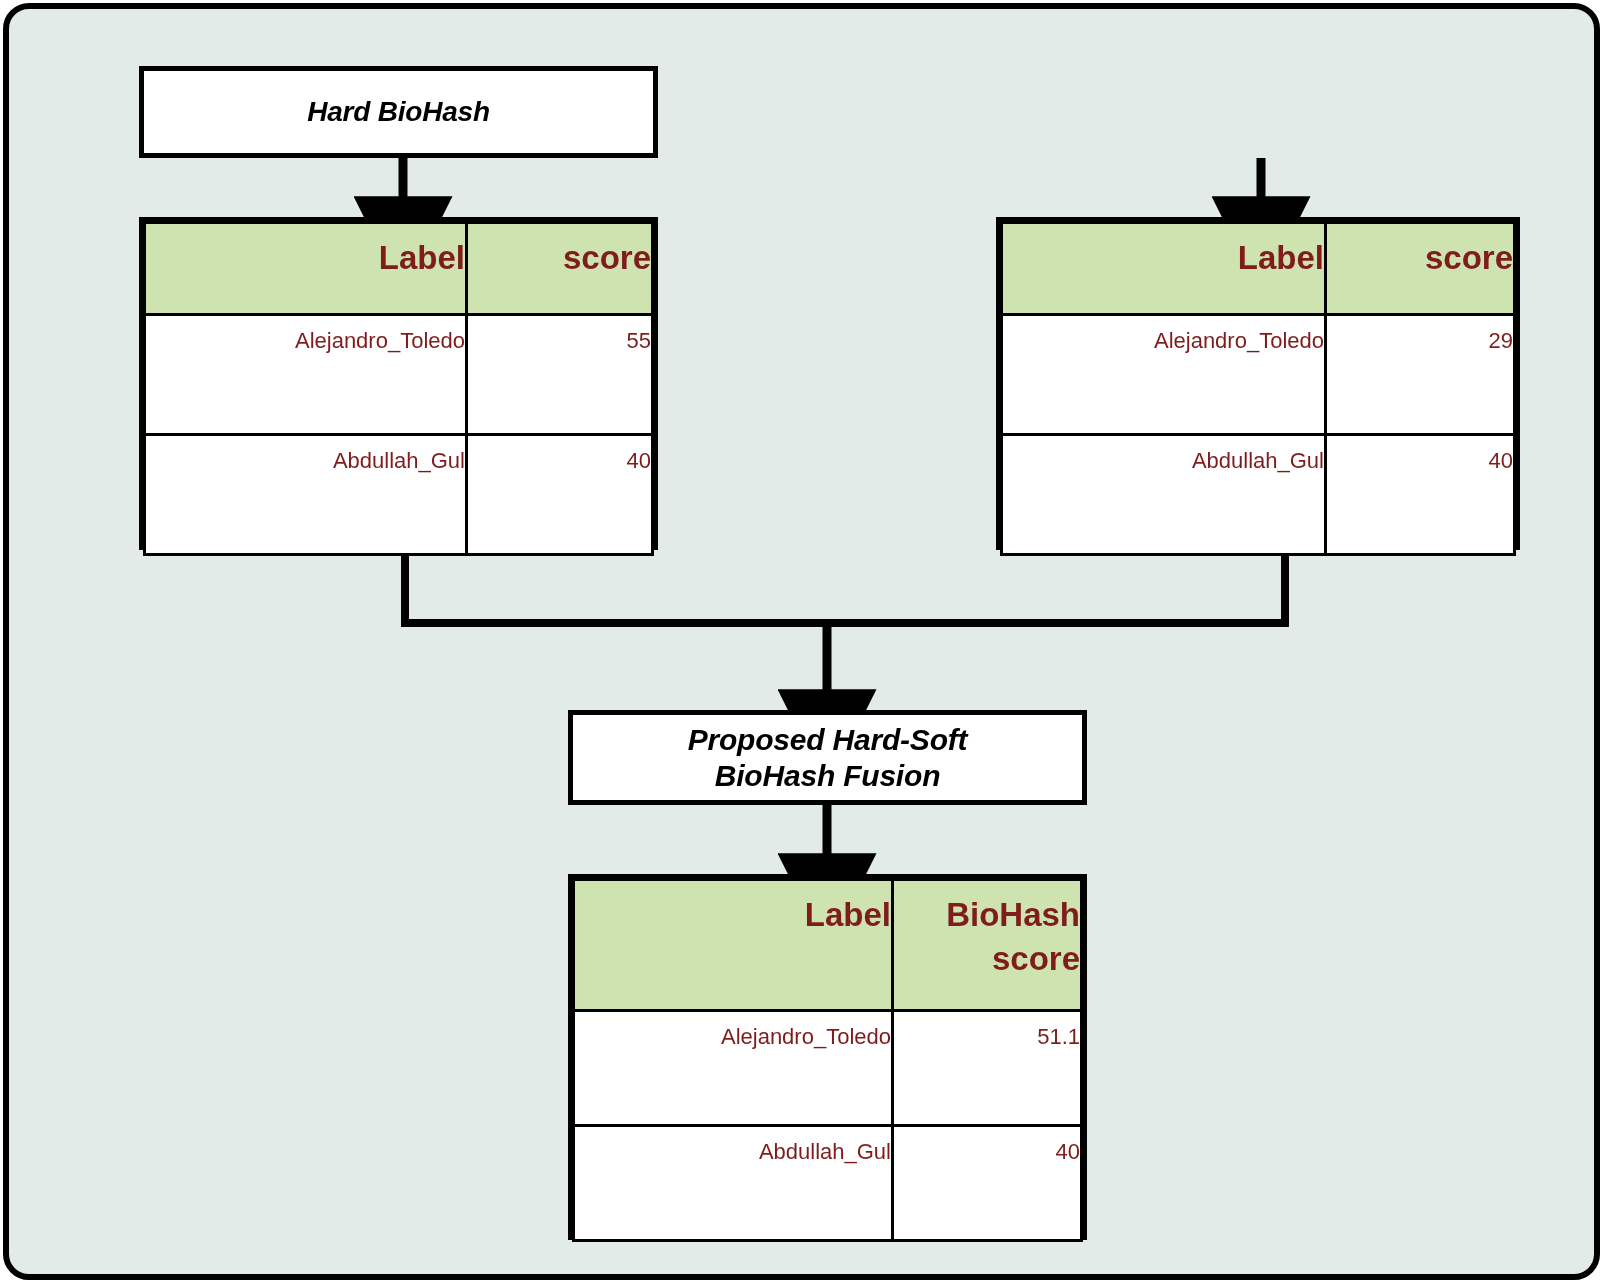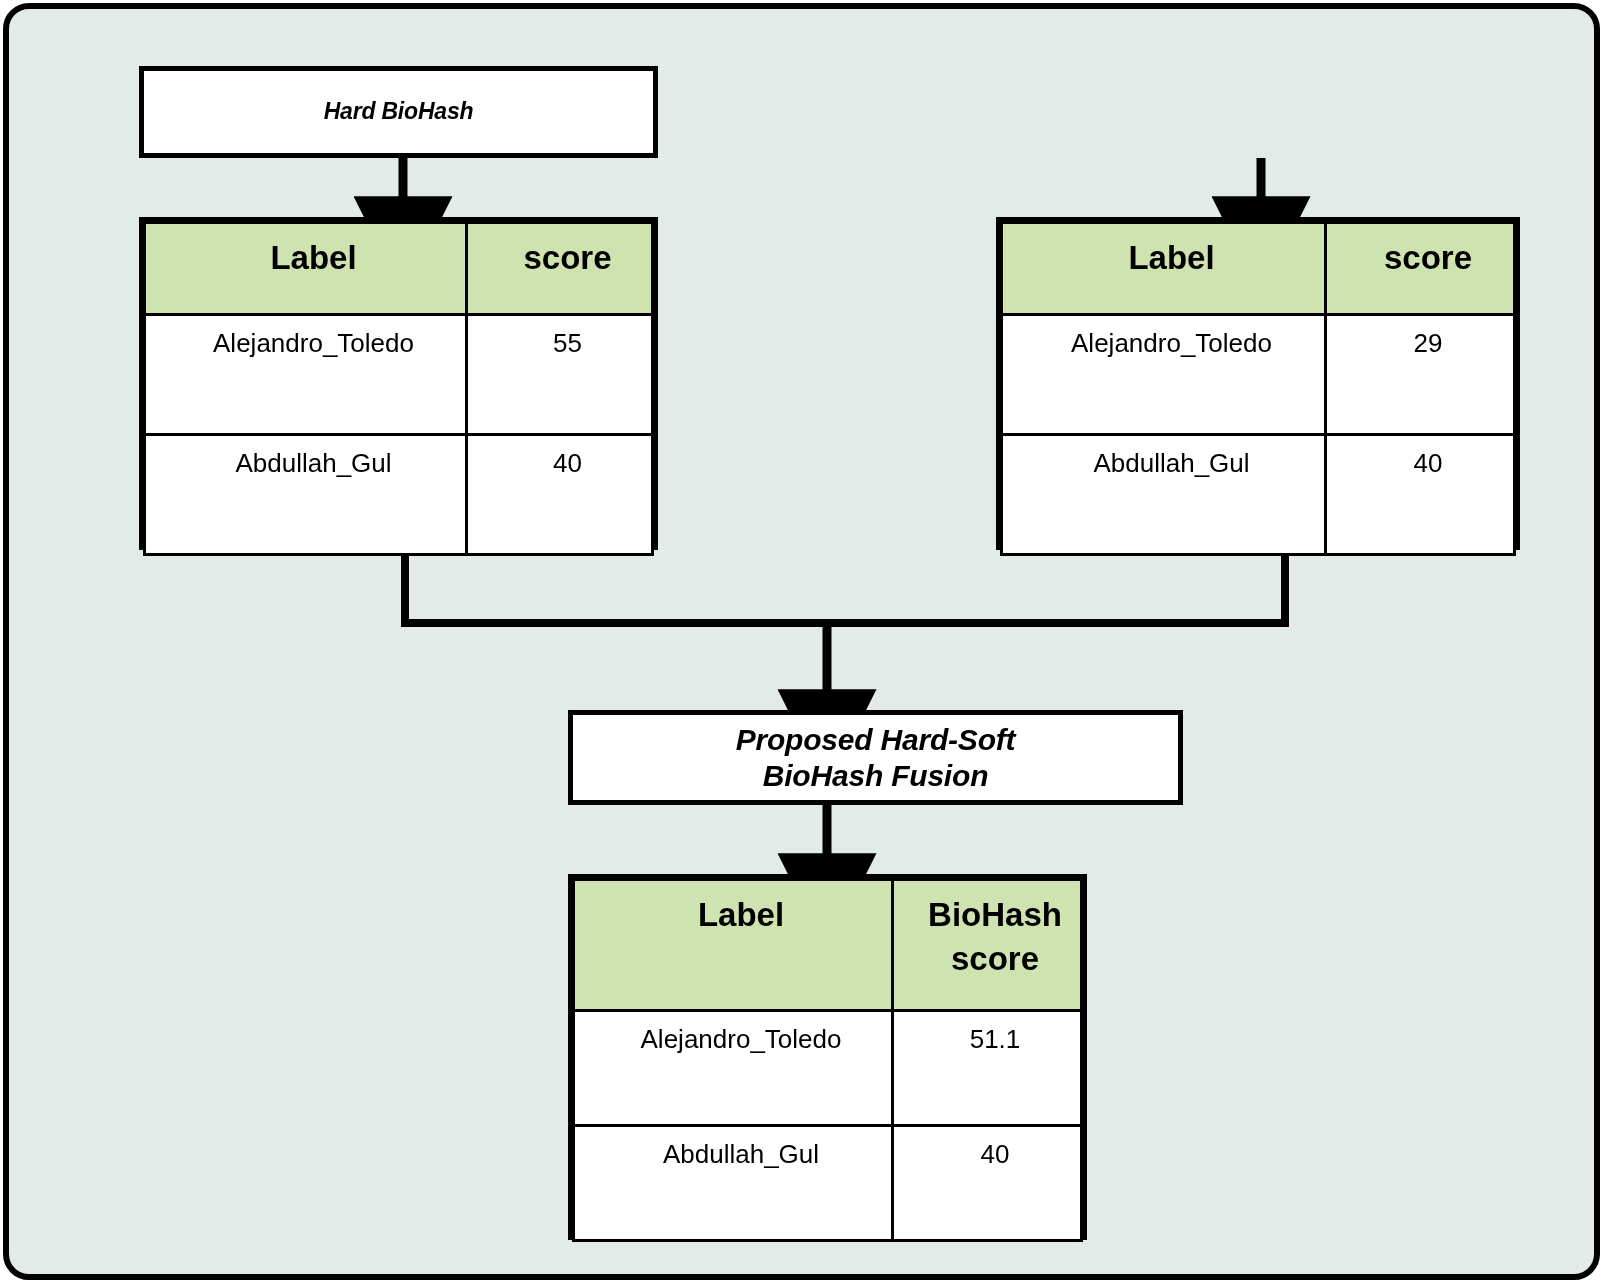--- a/index.html
+++ b/index.html
@@ -45,59 +45,59 @@
   .proc-box .proc-label {
     font-style: italic;
     font-weight: bold;
     color: #000000;
     line-height: 1.18;
     letter-spacing: -0.2px;
   }
 
   #box-hard   { left: 139px; top: 66px;  width: 519px; height: 92px; }
   #box-soft   { left: 996px; top: 66px;  width: 524px; height: 92px; }
-  #box-fusion { left: 568px; top: 710px; width: 615px; height: 95px; }
+  #box-fusion { left: 568px; top: 710px; width: 519px; height: 95px; }
 
   #box-hard .proc-label,
-  #box-soft .proc-label   { font-size: 23px; }
+  #box-soft .proc-label   { font-size: 28px; }
   #box-fusion .proc-label { font-size: 30px; }
 
   
   .tbl {
     position: absolute;
     box-sizing: border-box;
     border-collapse: collapse;
     background: #ffffff;
     border: 4px solid #000000;
     z-index: 4;
   }
   .tbl table {
     border-collapse: collapse;
     width: 100%;
     height: 100%;
     table-layout: fixed;
   }
   .tbl th, .tbl td {
     border: 3px solid #000000;
     vertical-align: top;
-    text-align: center;
-    color: #000000;
+    text-align: right;
+    color: #7f1d1d;
     overflow: hidden;
   }
   .tbl th {
     background: #cfe3b0;
     font-weight: bold;
     font-size: 33px;
     padding: 12px 0 0 16px;
     line-height: 1.32;
   }
   .tbl td {
     background: #ffffff;
     font-weight: normal;
-    font-size: 26px;
+    font-size: 22px;
     padding: 12px 0 0 16px;
     line-height: 1.2;
   }
 
   #tbl-hard { left: 139px; top: 217px; width: 519px; height: 333px; }
   #tbl-soft { left: 996px; top: 217px; width: 524px; height: 333px; }
   #tbl-fusion { left: 568px; top: 874px; width: 519px; height: 366px; }
 
   #tbl-hard  .col-label { width: 303px; }
   #tbl-soft  .col-label { width: 305px; }

